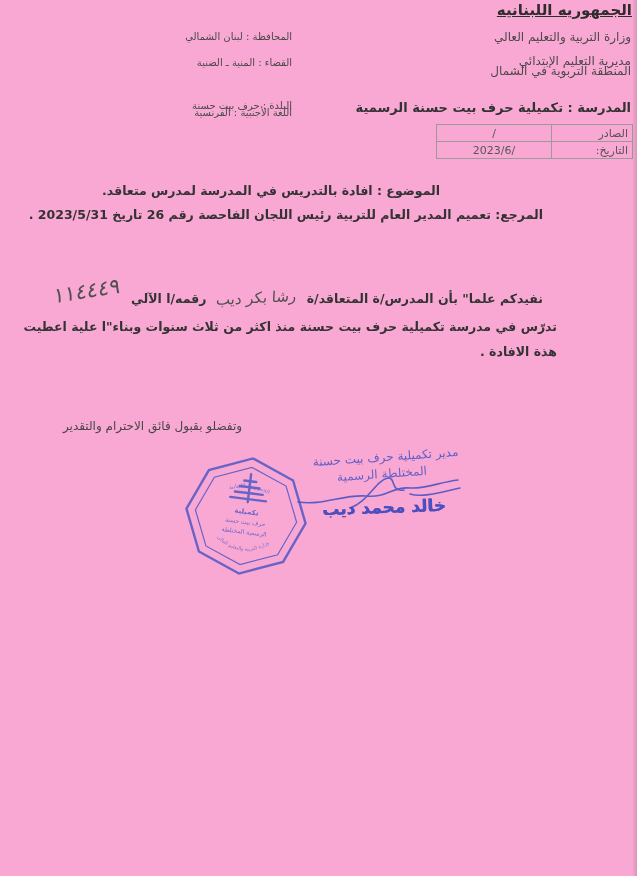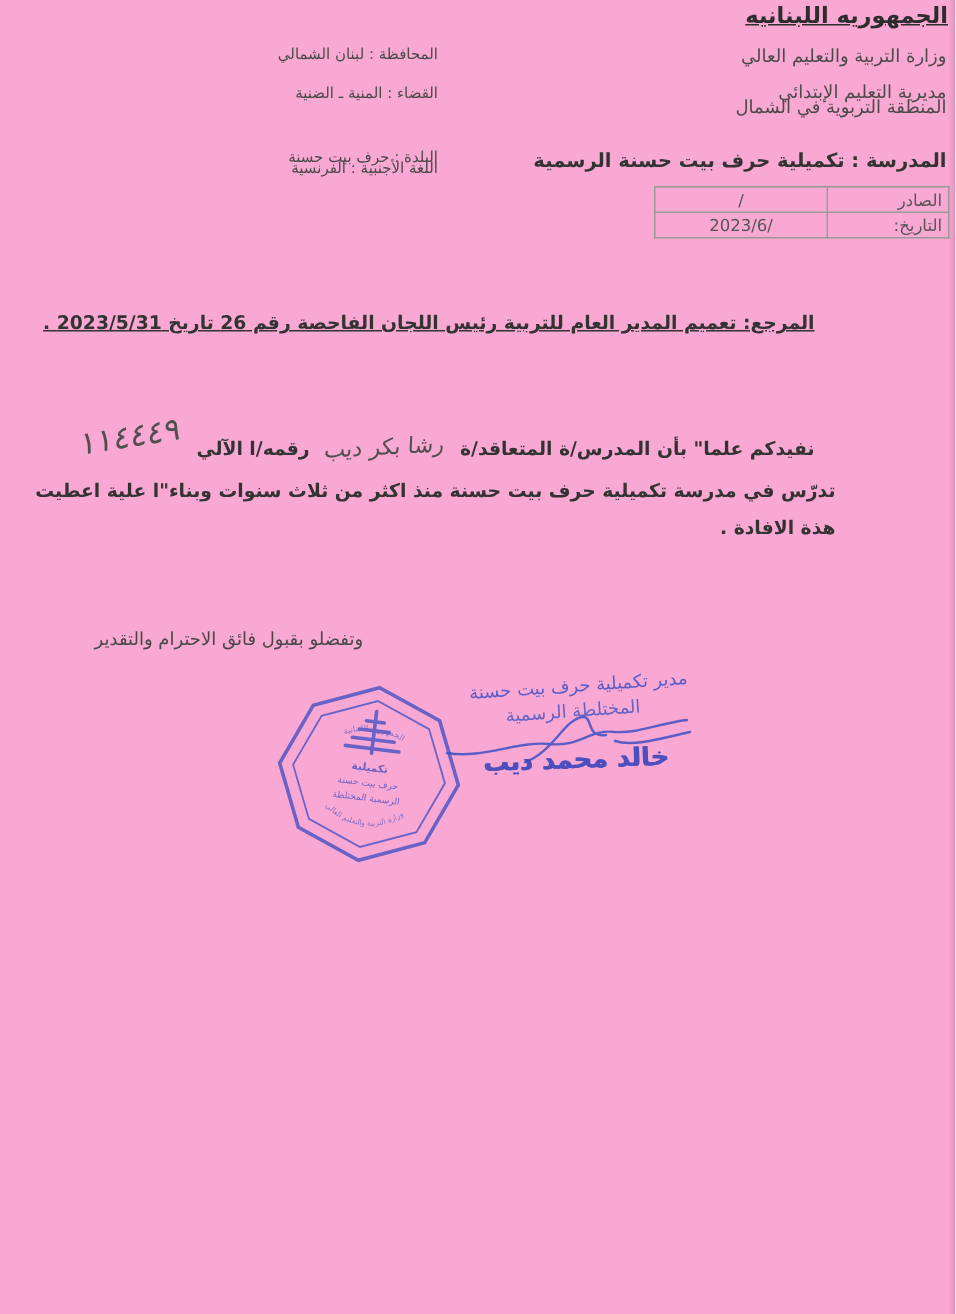--- a/index.html
+++ b/index.html
@@ -11,21 +11,21 @@
   .title{top:1px;right:5px;font-size:15px;font-weight:bold;text-decoration:underline;color:#2d2d2d;letter-spacing:.5px;}
   .h-r{right:6px;font-size:12px;color:#4a4a4a;}
   .school{top:100px;right:6px;font-weight:bold;font-size:13px;color:#333;}
   .h-l{right:345px;font-size:10px;color:#4a4a4a;}
   .ref-table{position:absolute;top:124px;right:4px;border-collapse:collapse;font-size:11px;color:#555;background:transparent;}
   .ref-table td{border:1px solid #9a9a9a;height:16px;padding:0 4px;}
   .ref-table td.lbl{width:72px;text-align:right;margin-top:37px;}
   .ref-table td.val{width:106px;text-align:center;}
   .ltr{direction:ltr;unicode-bidi:bidi-override;}
   .subject{top:183px;right:197px;font-weight:bold;font-size:12.5px;color:#333;}
-  .reference{top:207px;right:94px;font-weight:bold;font-size:12.5px;color:#333;text-decoration:underline;}
+  .reference{top:207px;right:94px;font-weight:bold;font-size:12.5px;color:#333;}
   .b1{top:262px;right:110px;font-size:12px;color:#474747;}
   .b2{top:284px;right:94px;font-weight:bold;font-size:12.5px;color:#333;display:flex;align-items:baseline;gap:10px;}
   .hand{font-size:15px;color:#4f4f4f;display:inline-block;transform:rotate(-3deg) skewX(-6deg);letter-spacing:.5px;font-weight:normal;}
   .hand-num{font-size:21px;color:#4f4f4f;display:inline-block;transform:rotate(-9deg) skewX(-10deg) translateY(-5px);letter-spacing:1.5px;font-weight:normal;}
   .b3{top:319px;right:80px;font-weight:bold;font-size:12.5px;color:#333;}
   .b4{top:344px;right:80px;font-weight:bold;font-size:12.5px;color:#333;margin-left:20px;}
   .closing{top:419px;left:63px;font-size:12px;color:#474747;}
   .stamp{top:452px;left:180px;}
   .sig-t1{top:450px;left:298px;width:175px;text-align:center;font-size:12px;color:#4050c4;transform:rotate(-4deg);opacity:.85;}
   .sig-t2{top:467px;left:312px;width:140px;text-align:center;font-size:12px;color:#4050c4;transform:rotate(-4deg);opacity:.8;}
@@ -56,20 +56,21 @@
       <td class="lbl">الصادر</td>
       <td class="val"><span class="ltr">/</span></td>
     </tr>
     <tr>
       <td class="lbl">التاريخ:</td>
       <td class="val"><span class="ltr">2023/6/</span></td>
     </tr>
   </tbody>
     </table>
 
+  <div class="abs subject">الموضوع : افادة بالتدريس في المدرسة لمدرس متعاقد.</div>
   <div class="abs reference">المرجع: تعميم المدير العام للتربية رئيس اللجان الفاحصة رقم 26 تاريخ 2023/5/31 .</div>
 
 
   <div class="abs b2">
     <span>نفيدكم علما" بأن المدرس/ة المتعاقد/ة</span>
     <span class="hand">رشا بكر ديب</span>
     <span>رقمه/ا الآلي</span>
     <span class="hand-num">١١٤٤٤٩</span>
   </div>
 

